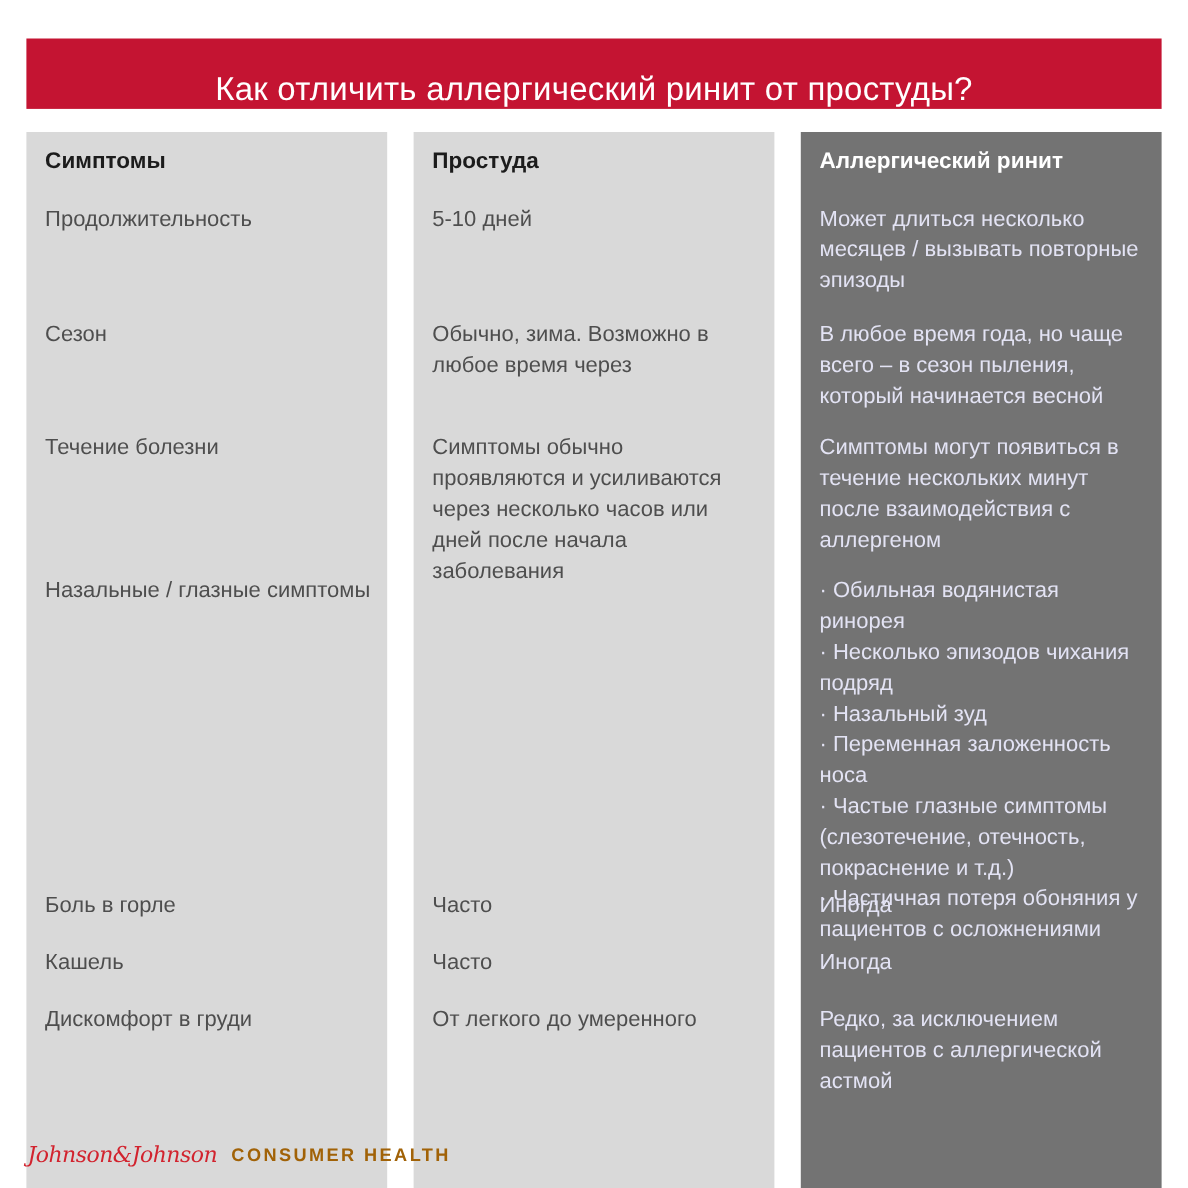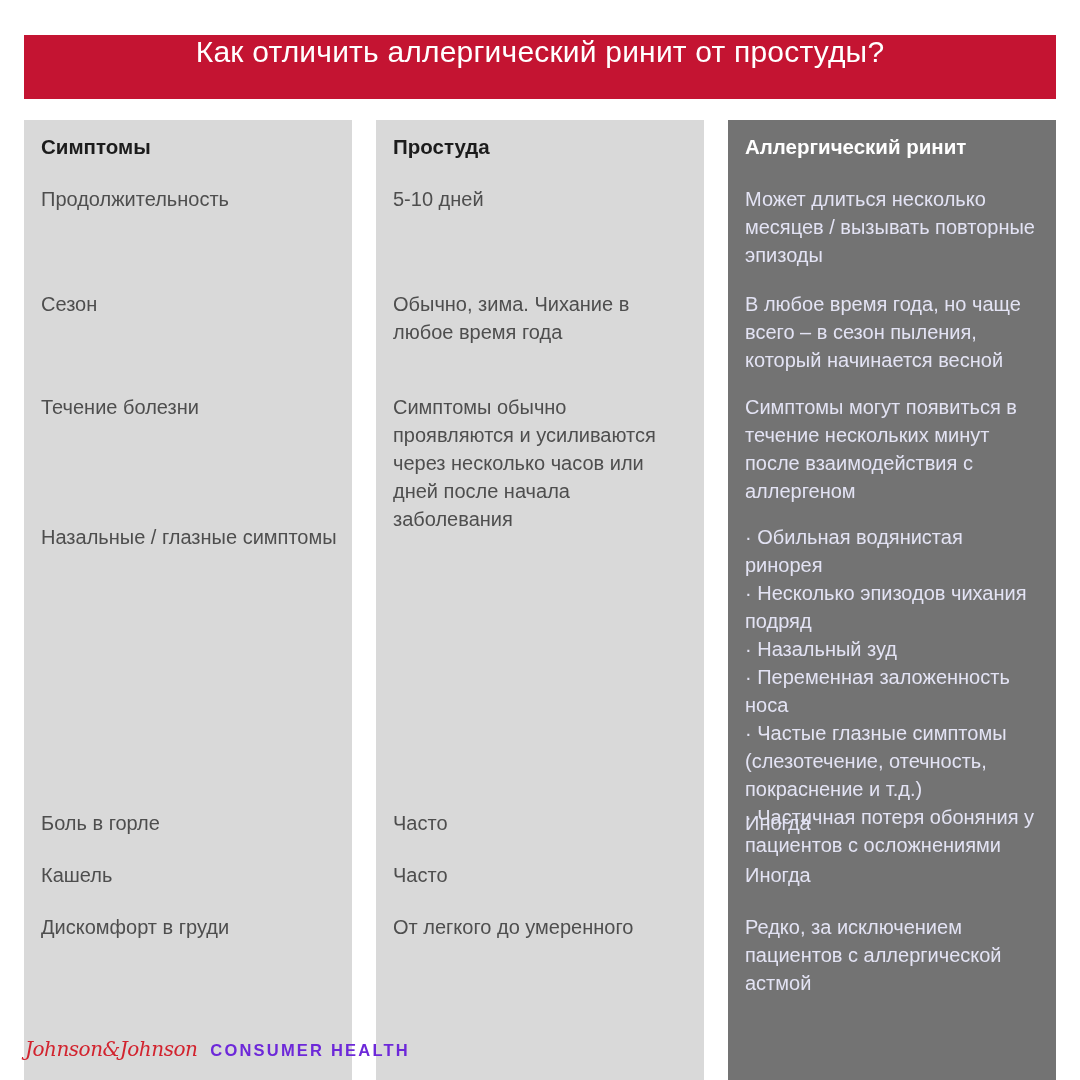--- a/index.html
+++ b/index.html
@@ -11,21 +11,21 @@
     position: relative;
     overflow: hidden;
   }
 
   
   .titlebar {
     position: absolute;
     left: 24px; top: 35px;
     width: 1032px; height: 64px;
     background: #C41432;
-    display: flex; align-items: flex-start; justify-content: center;
+    display: flex; align-items: flex-end; justify-content: center;
   }
   .titlebar .title {
     color: #ffffff;
     font-size: 30px;
     font-weight: 400;
     letter-spacing: 0.2px;
   }
 
   
   .col {
@@ -75,21 +75,21 @@
     font-family: "DejaVu Serif", serif;
     font-style: italic;
     font-weight: 400;
     color: #D2232E;
     font-size: 20px;
     letter-spacing: -0.5px;
     white-space: nowrap;
   }
   .logo-suffix {
     font-weight: 700;
-    color: #6d28d9;
+    color: #a16207;
     font-size: 16.5px;
     letter-spacing: 2.2px;
     white-space: nowrap;
     padding-top: 3px;
   }
 </style>
 </head>
 <body>
 
 <div class="titlebar">
@@ -103,21 +103,21 @@
   <div class="cell top-r2">Течение болезни</div>
   <div class="cell top-r3">Назальные / глазные симптомы</div>
   <div class="cell top-r4">Боль в горле</div>
   <div class="cell top-r5">Кашель</div>
   <div class="cell top-r6">Дискомфорт в груди</div>
 </div>
 
 <div class="col col-gray col-2">
   <div class="cell head top-head">Простуда</div>
   <div class="cell top-r0">5-10 дней</div>
-  <div class="cell top-r1">Обычно, зима. Чихание в любое время года</div>
+  <div class="cell top-r1">Обычно, зима. Возможно в любое время через</div>
   <div class="cell top-r2">Симптомы обычно проявляются и усиливаются через несколько часов или дней после начала заболевания</div>
   <div class="cell top-r4">Часто</div>
   <div class="cell top-r5">Часто</div>
   <div class="cell top-r6">От легкого до умеренного</div>
 </div>
 
 <div class="col col-blue col-3">
   <div class="cell head top-head">Аллергический ринит</div>
   <div class="cell top-r0">Может длиться несколько месяцев / вызывать повторные эпизоды</div>
   <div class="cell top-r1">В любое время года, но чаще всего – в сезон пыления, который начинается весной</div>

